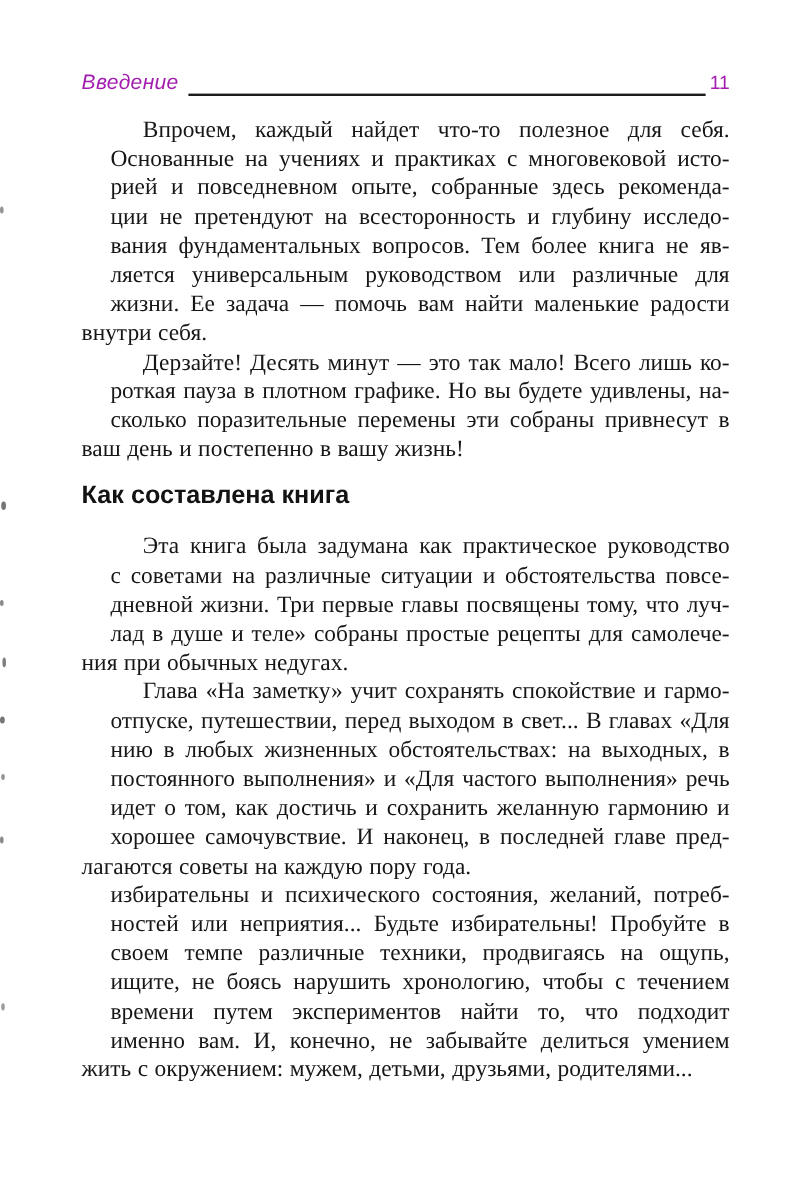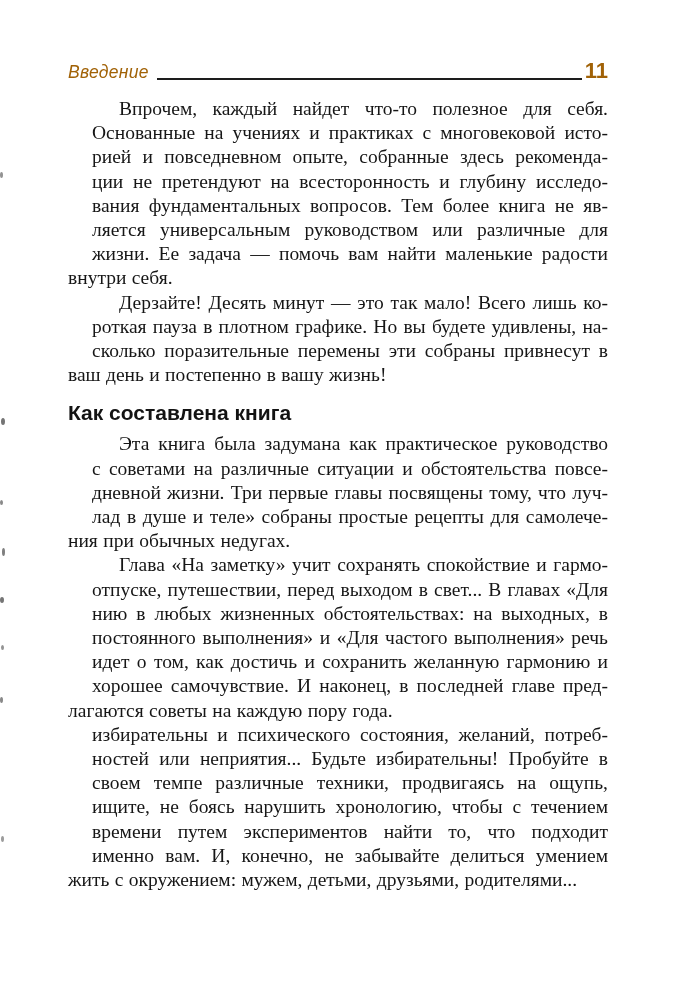--- a/index.html
+++ b/index.html
@@ -20,38 +20,38 @@
     top: 58px;
     width: 540px;
   }
   
   .pagehead {
     display: flex;
     align-items: baseline;
     height: 24px;
     margin-bottom: 15px;
     font-family: "Liberation Sans", "DejaVu Sans", sans-serif;
-    color: #a16207;
+    color: #a21caf;
   }
   .ph-title {
     font-style: italic;
     font-size: 17.5px;
     letter-spacing: 0.3px;
     white-space: nowrap;
   }
   .ph-rule {
     flex: 1;
     border-bottom: 2px solid #1d1d1d;
     align-self: flex-end;
     margin: 0 3px 2px 8px;
     height: 0;
   }
   .ph-num {
-    font-weight: 700;
-    font-size: 22px;
+    font-weight: 400;
+    font-size: 16px;
     white-space: nowrap;
     text-align: center;
   }
   
   .tline {
     font-family: "Liberation Serif", "DejaVu Serif", serif;
     font-size: 19.5px;
     line-height: 24.2px;
     color: #161616;
     text-align: justify;
@@ -60,21 +60,21 @@
   .jl { text-align-last: justify; margin-left: 24px; }
   .ll { text-align-last: left; }
   .ind { padding-left: 27px; }
   
   .subhead {
     font-family: "Liberation Sans", "DejaVu Sans", sans-serif;
     font-weight: 700;
     font-size: 21px;
     line-height: 25px;
     color: #131313;
-    margin: 13px 0 7px 0;
+    margin: 13px 0 19px 0;
   }
   
   .speck {
     position: absolute;
     background: #3a3a3a;
     border-radius: 50%;
   }
 </style>
 </head>
 <body>

